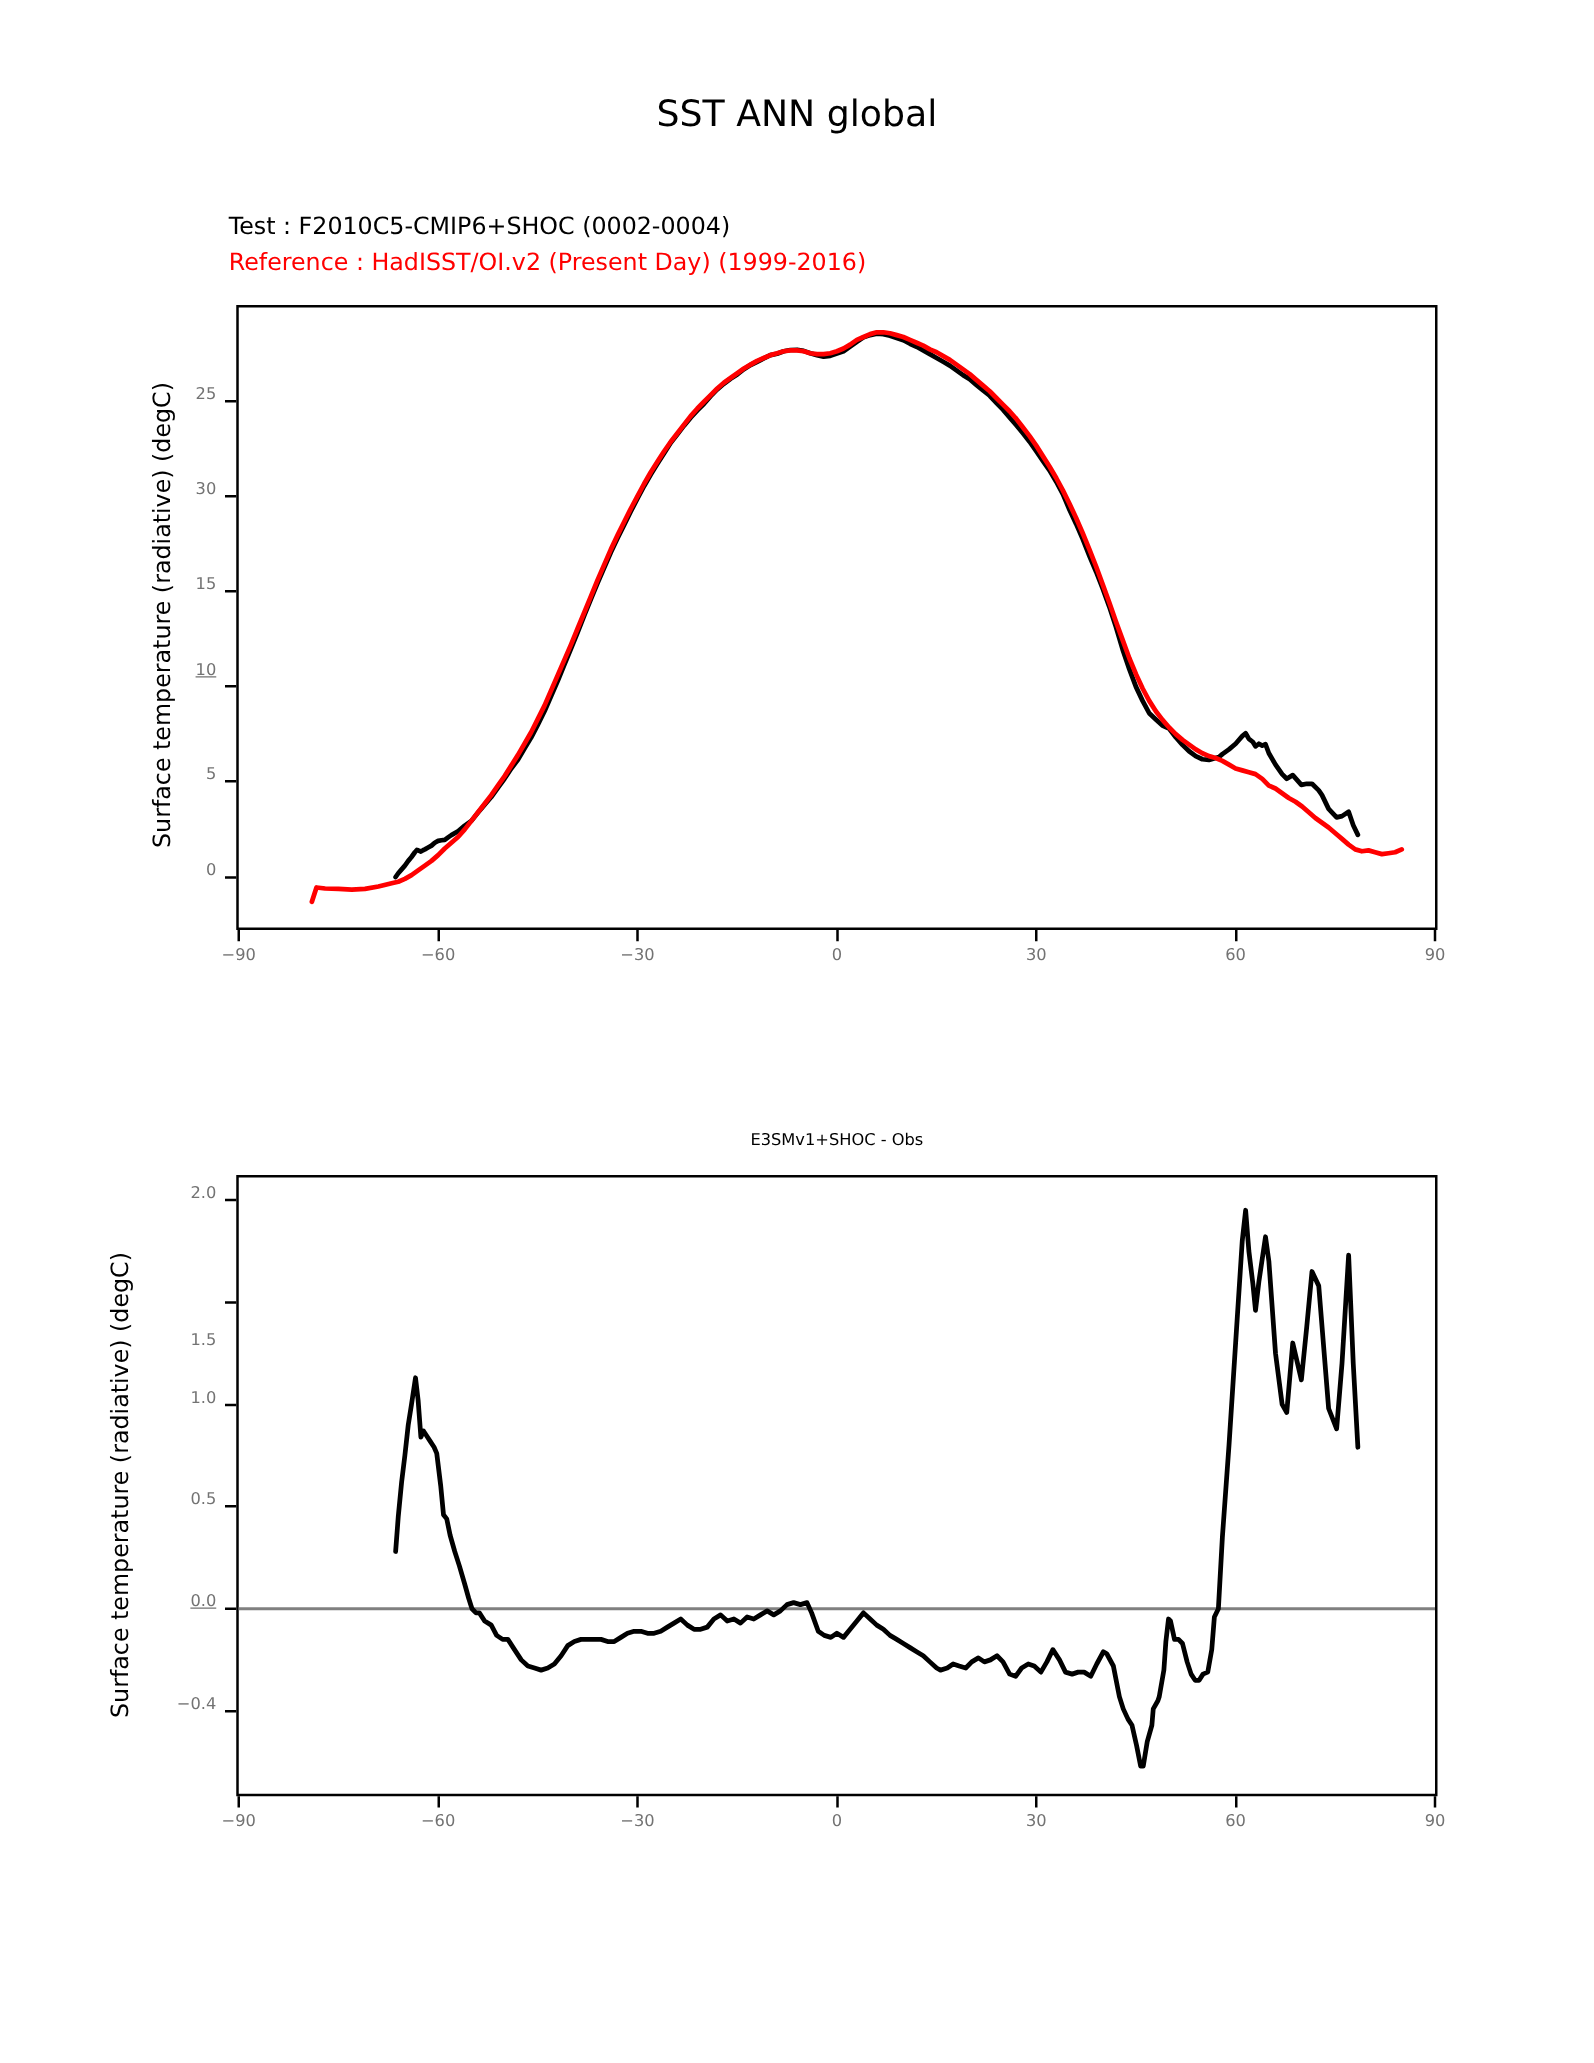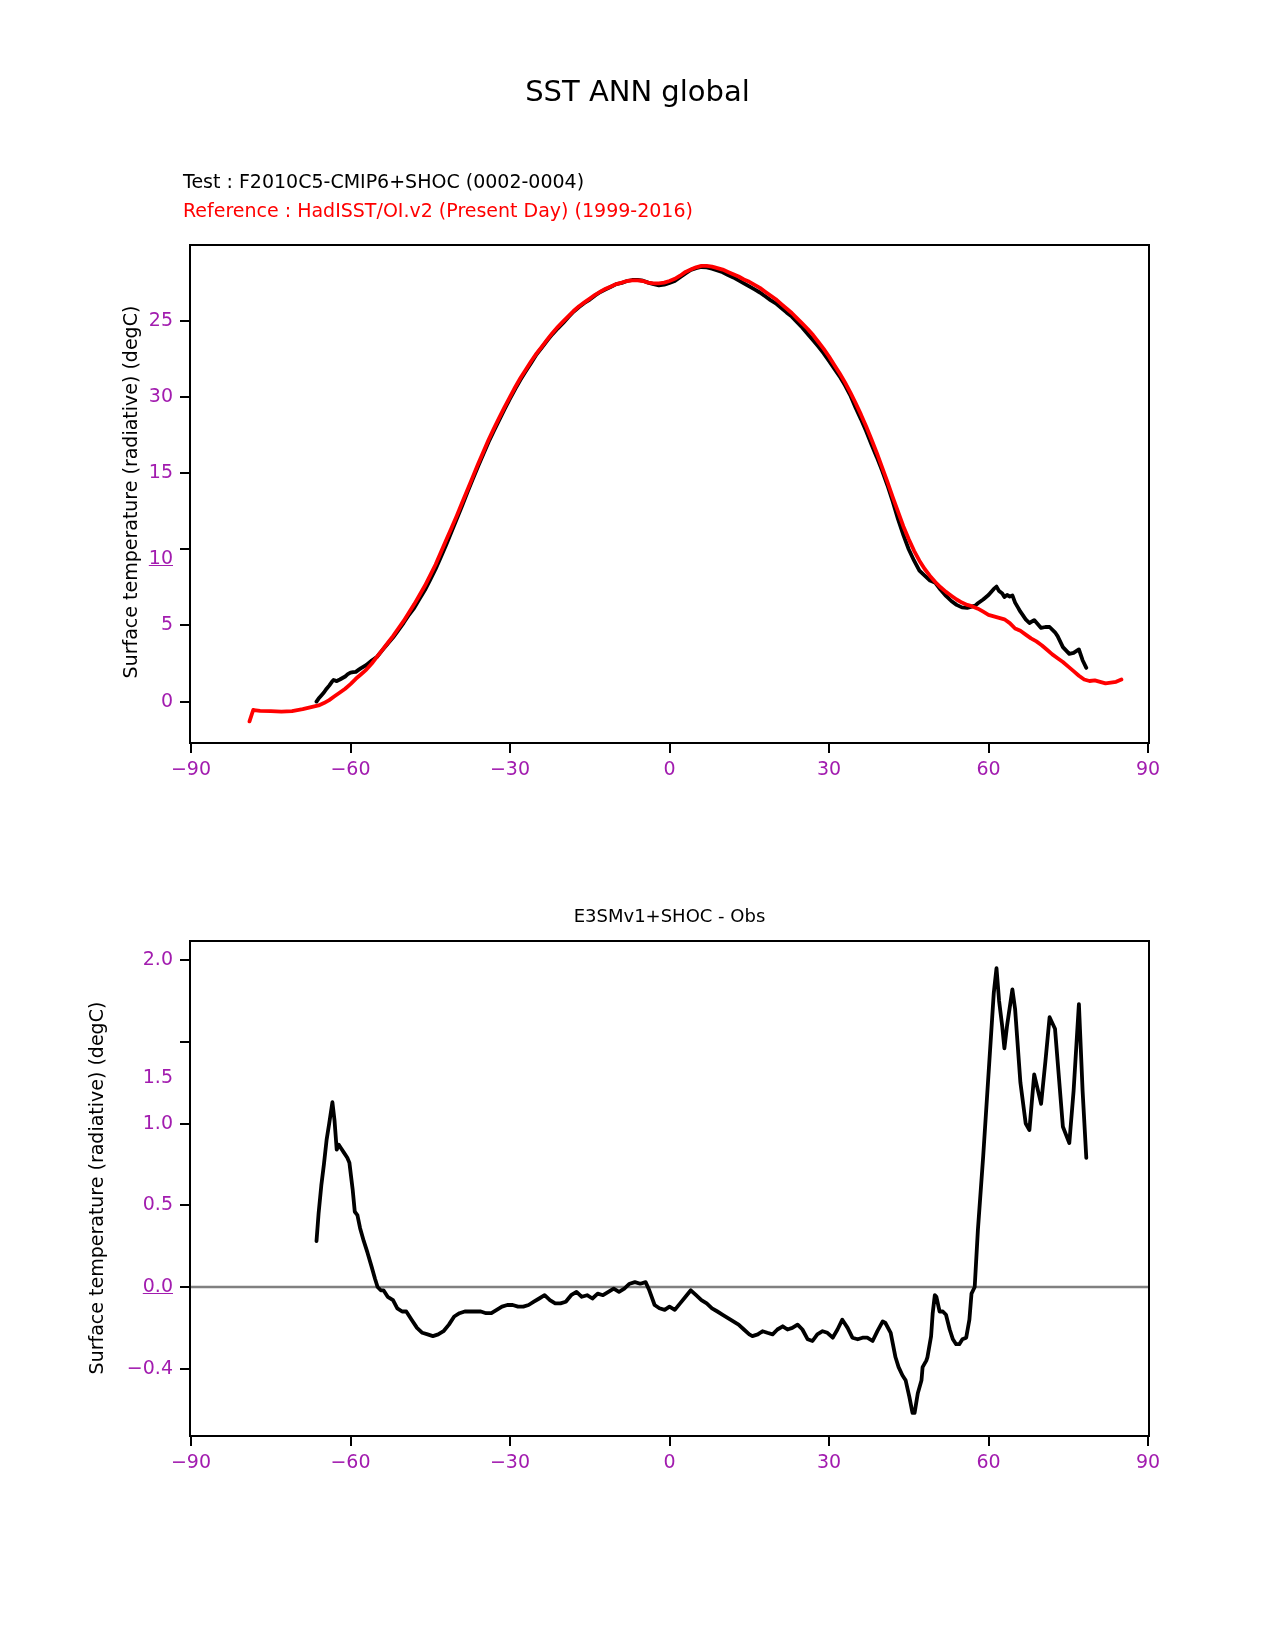--- a/index.html
+++ b/index.html
@@ -24,26 +24,26 @@
     box-sizing:content-box;
     background:#fff;
   }
   .plot svg{position:absolute;left:0;top:0;overflow:visible;}
   .ylabel{
     position:absolute;
     font-size:19px;color:#000;white-space:nowrap;
     transform:rotate(-90deg);transform-origin:center center;
   }
   .subplot-title{
-    position:absolute;font-size:18px;color:#000;white-space:nowrap;
+    position:absolute;font-size:13px;color:#000;white-space:nowrap;
     text-align:center;
   }
   .tick{position:absolute;background:#000;}
   .tick-label{
-    position:absolute;font-size:19px;color:#a21caf;white-space:nowrap;
+    position:absolute;font-size:13px;color:#737373;white-space:nowrap;
   }
   .xlab{text-align:center;width:70px;}
   .ylab{text-align:right;width:70px;}
 </style>
 </head>
 <body>
 
 <div class="figure">
 
   <div class="fig-title">SST ANN global</div>
@@ -74,21 +74,21 @@
       <div class="tick-label xlab" style="left: 603px; top: 511px;">30</div>
       <div class="tick" style="left: 796.5px; top: 498px; width: 2px; height: 9px;"></div>
       <div class="tick-label xlab" style="left: 762.5px; top: 511px;">60</div>
       <div class="tick" style="left: 956px; top: 498px; width: 2px; height: 9px;"></div>
       <div class="tick-label xlab" style="left: 922px; top: 511px;">90</div>
       <div class="tick" style="left: -11px; top: 454.619px; width: 9px; height: 2px;"></div>
       <div class="tick-label ylab" style="left: -88px; top: 442.619px;">0</div>
       <div class="tick" style="left: -11px; top: 378.429px; width: 9px; height: 2px;"></div>
       <div class="tick-label ylab" style="left: -88px; top: 366.429px;">5</div>
       <div class="tick" style="left: -11px; top: 302.238px; width: 9px; height: 2px;"></div>
-      <div class="tick-label ylab" style="left: -88px; top: 300px; text-decoration: underline;">10</div>
+      <div class="tick-label ylab" style="left: -88px; top: 283px; text-decoration: underline;">10</div>
       <div class="tick" style="left: -11px; top: 226.048px; width: 9px; height: 2px;"></div>
       <div class="tick-label ylab" style="left: -88px; top: 214.048px;">15</div>
       <div class="tick" style="left: -11px; top: 149.857px; width: 9px; height: 2px;"></div>
       <div class="tick-label ylab" style="left: -88px; top: 137.857px;">30</div>
       <div class="tick" style="left: -11px; top: 73.6667px; width: 9px; height: 2px;"></div>
       <div class="tick-label ylab" style="left: -88px; top: 61.6667px;">25</div>
     </div>
 
   <div class="plot" id="plot1" style="left:189px;top:940px;width:957px;height:493px;">
     <svg width="957" height="493" viewBox="0 0 957 493">

